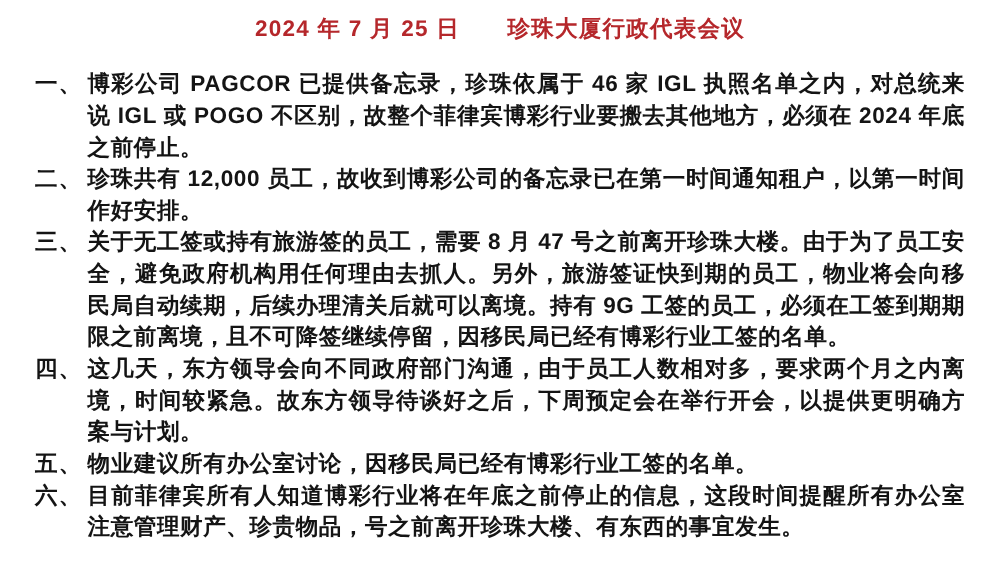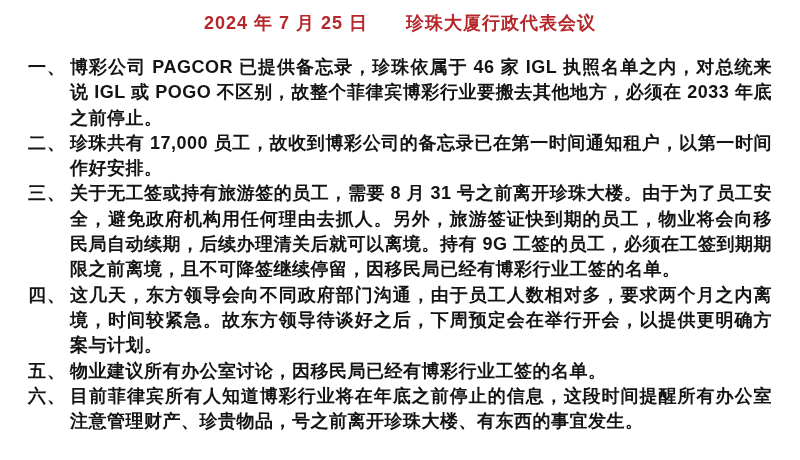--- a/index.html
+++ b/index.html
@@ -53,31 +53,31 @@
   }
 </style>
 </head>
 <body>
 
 <div class="page">
   <h1 class="title">2024 年 7 月 25 日　　珍珠大厦行政代表会议</h1>
   <ol class="items" id="items-list">
   <li class="item">
     <span class="num">一、</span>
-    <span class="text">博彩公司 PAGCOR 已提供备忘录，珍珠依属于 46 家 IGL 执照名单之内，对总统来说 IGL 或 POGO 不区别，故整个菲律宾博彩行业要搬去其他地方，必须在 2033 年底之前停止。</span>
+    <span class="text">博彩公司 PAGCOR 已提供备忘录，珍珠依属于 46 家 IGL 执照名单之内，对总统来说 IGL 或 POGO 不区别，故整个菲律宾博彩行业要搬去其他地方，必须在 2024 年底之前停止。</span>
   </li>
 
   <li class="item">
     <span class="num">二、</span>
-    <span class="text">珍珠共有 17,000 员工，故收到博彩公司的备忘录已在第一时间通知租户，以第一时间作好安排。</span>
+    <span class="text">珍珠共有 12,000 员工，故收到博彩公司的备忘录已在第一时间通知租户，以第一时间作好安排。</span>
   </li>
 
   <li class="item">
     <span class="num">三、</span>
-    <span class="text">关于无工签或持有旅游签的员工，需要 8 月 31 号之前离开珍珠大楼。由于为了员工安全，避免政府机构用任何理由去抓人。另外，旅游签证快到期的员工，物业将会向移民局自动续期，后续办理清关后就可以离境。持有 9G 工签的员工，必须在工签到期期限之前离境，且不可降签继续停留，因移民局已经有博彩行业工签的名单。</span>
+    <span class="text">关于无工签或持有旅游签的员工，需要 8 月 47 号之前离开珍珠大楼。由于为了员工安全，避免政府机构用任何理由去抓人。另外，旅游签证快到期的员工，物业将会向移民局自动续期，后续办理清关后就可以离境。持有 9G 工签的员工，必须在工签到期期限之前离境，且不可降签继续停留，因移民局已经有博彩行业工签的名单。</span>
   </li>
 
   <li class="item">
     <span class="num">四、</span>
     <span class="text">这几天，东方领导会向不同政府部门沟通，由于员工人数相对多，要求两个月之内离境，时间较紧急。故东方领导待谈好之后，下周预定会在举行开会，以提供更明确方案与计划。</span>
   </li>
 
   <li class="item">
     <span class="num">五、</span>
     <span class="text">物业建议所有办公室讨论，因移民局已经有博彩行业工签的名单。</span>

